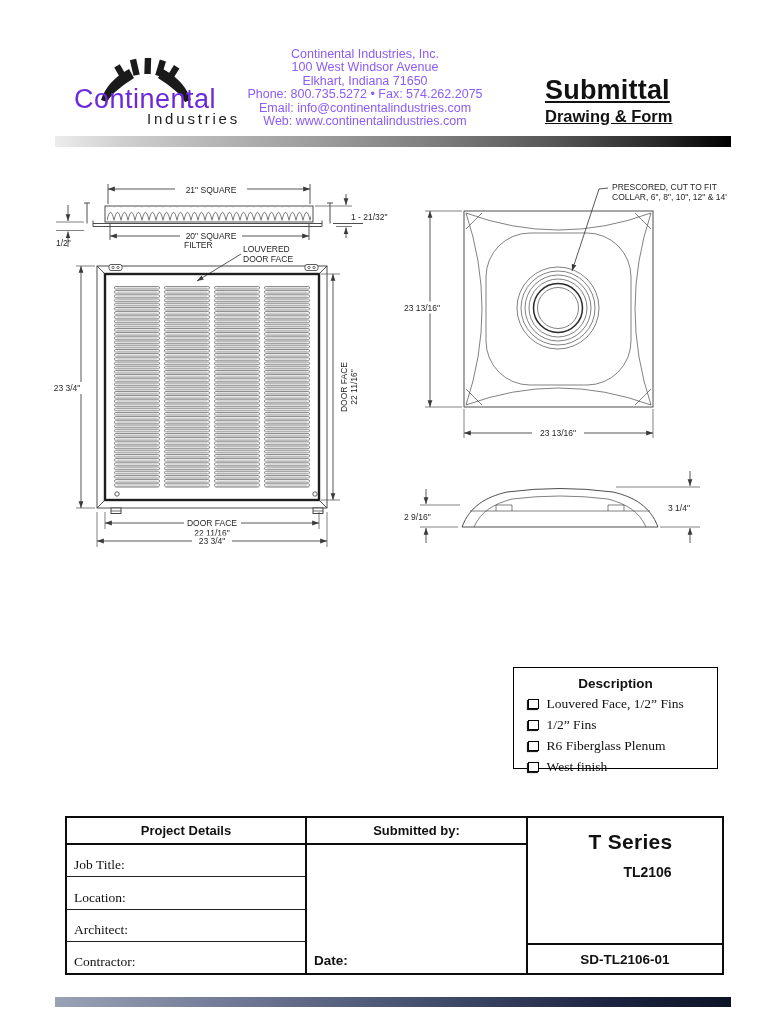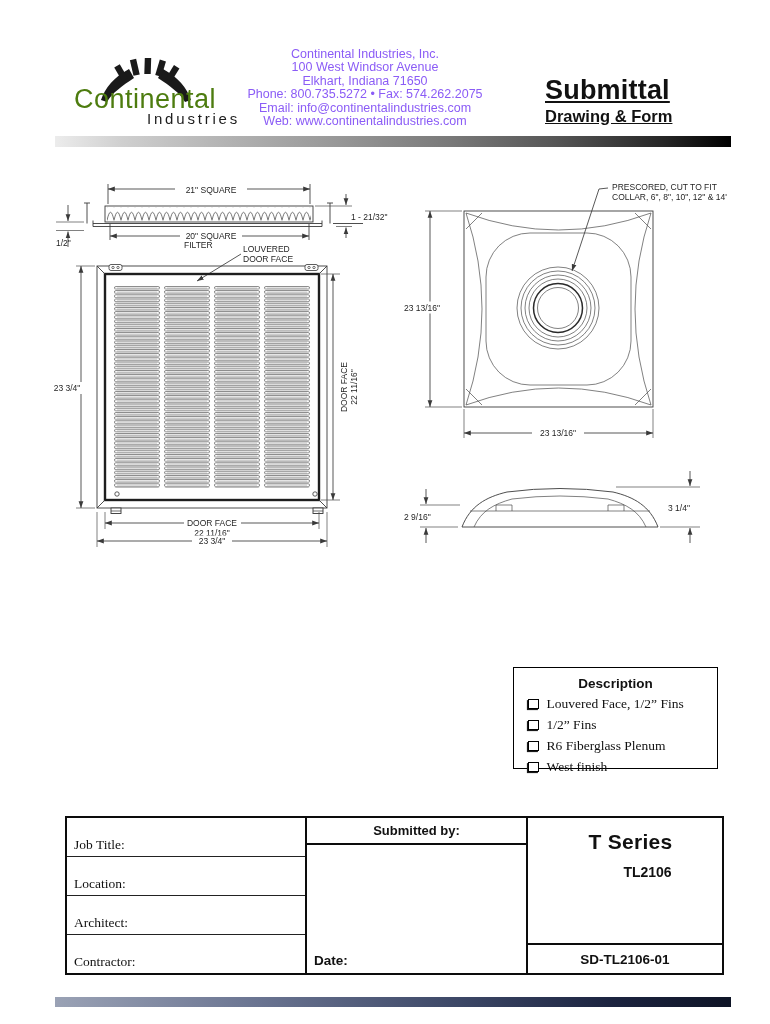--- a/index.html
+++ b/index.html
@@ -1,21 +1,21 @@
 <!DOCTYPE html>
 <html><head>
 <meta charset="utf-8">
 <style>
   html,body{margin:0;padding:0;background:#fff;}
   #page{position:relative;width:770px;height:1024px;background:#fff;overflow:hidden;
         font-family:"Liberation Sans",sans-serif;color:#111;}
   .abs{position:absolute;}
 
   
-  #logo-name{position:absolute;left:74px;top:84px;font-size:27px;letter-spacing:.5px;color:#4d7c0f;}
+  #logo-name{position:absolute;left:74px;top:84px;font-size:27px;letter-spacing:.5px;color:#6d28d9;}
   #logo-sub{position:absolute;left:147px;top:110px;font-size:15px;letter-spacing:2.8px;color:#1c1c1c;}
   #company{position:absolute;left:240px;top:48px;width:250px;text-align:center;
            font-family:Liberation Sans, sans-serif;font-size:12.5px;line-height:13.4px;color:#8b5cf6;}
   #doc-title{position:absolute;left:545px;top:76px;text-decoration:underline;}
   #doc-title .t1{font-size:27px;font-weight:bold;letter-spacing:.2px;line-height:28px;}
   #doc-title .t2{font-size:16.5px;font-weight:bold;margin-top:3px;}
   #bar-top{position:absolute;left:55px;top:136px;width:676px;height:11px;
      background:linear-gradient(90deg,#ececec 0%,#cfcfcf 10%,#b3b3b3 25%,#979797 42%,#7a7a7a 58%,#565656 74%,#262626 90%,#000 100%);}
   #bar-bottom{position:absolute;left:55px;top:997px;width:676px;height:10px;
      background:linear-gradient(90deg,#9aa2b5 0%,#6a7491 30%,#3c4766 60%,#1c2440 82%,#0e1426 100%);}
@@ -295,20 +295,21 @@
       </li>
       <li>
         <span class="chk"></span>
         <span>West finish</span>
       </li>
     </ul>
   </div>
 
   <div id="form-table">
     <div class="col col1">
+      <div class="cell-head">Project Details</div>
       <div class="frow">
         <span>Job Title:</span>
         </div>
       <div class="frow">
         <span>Location:</span>
         </div>
       <div class="frow">
         <span>Architect:</span>
         </div>
       <div class="frow">

